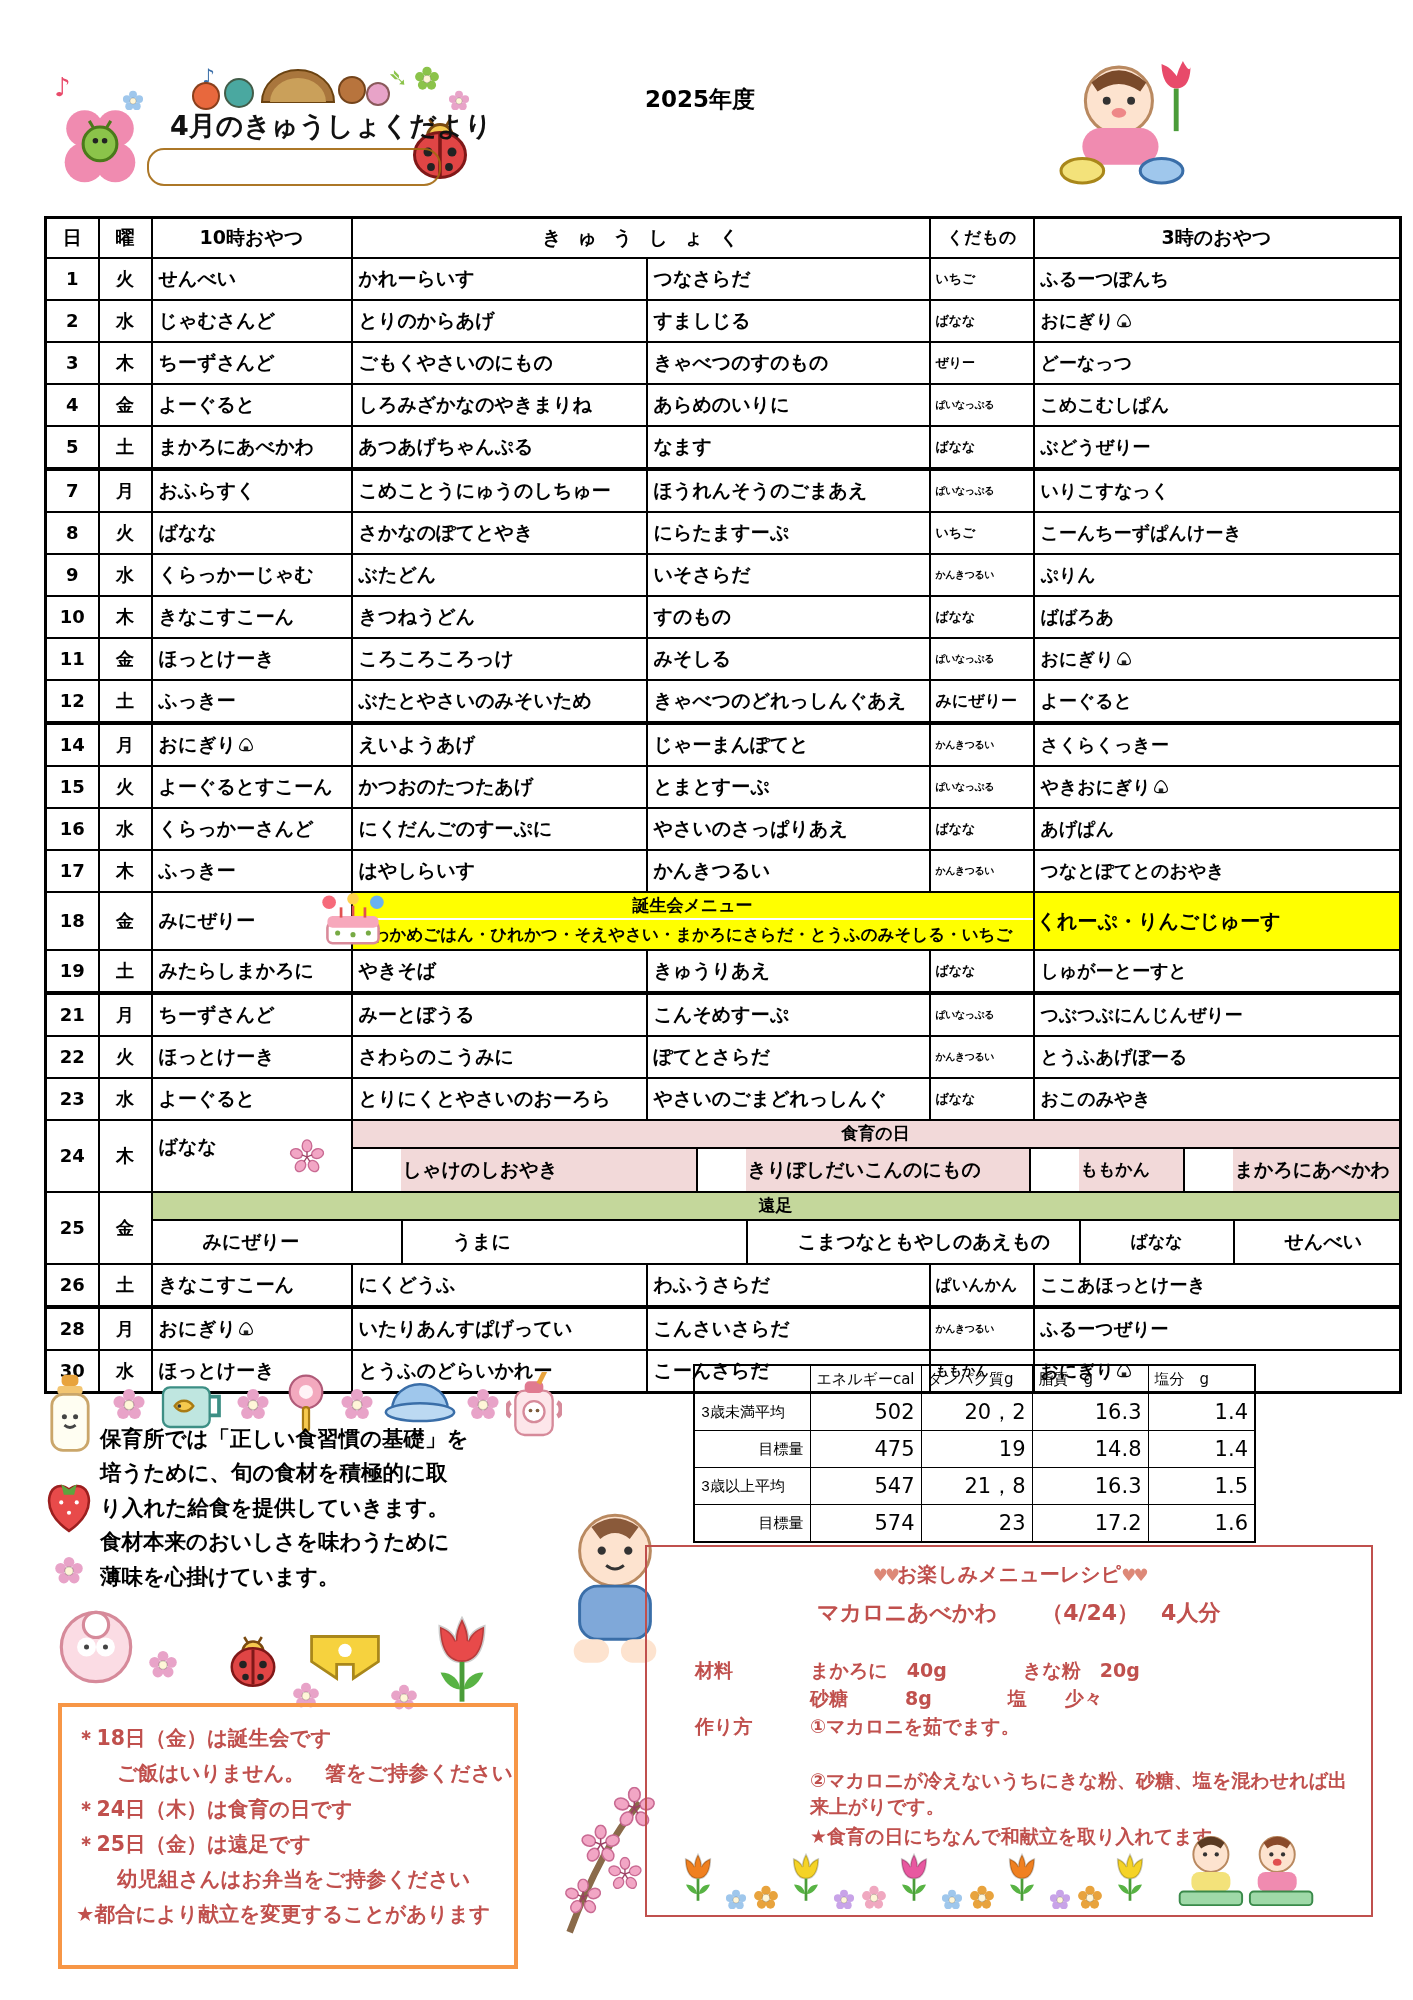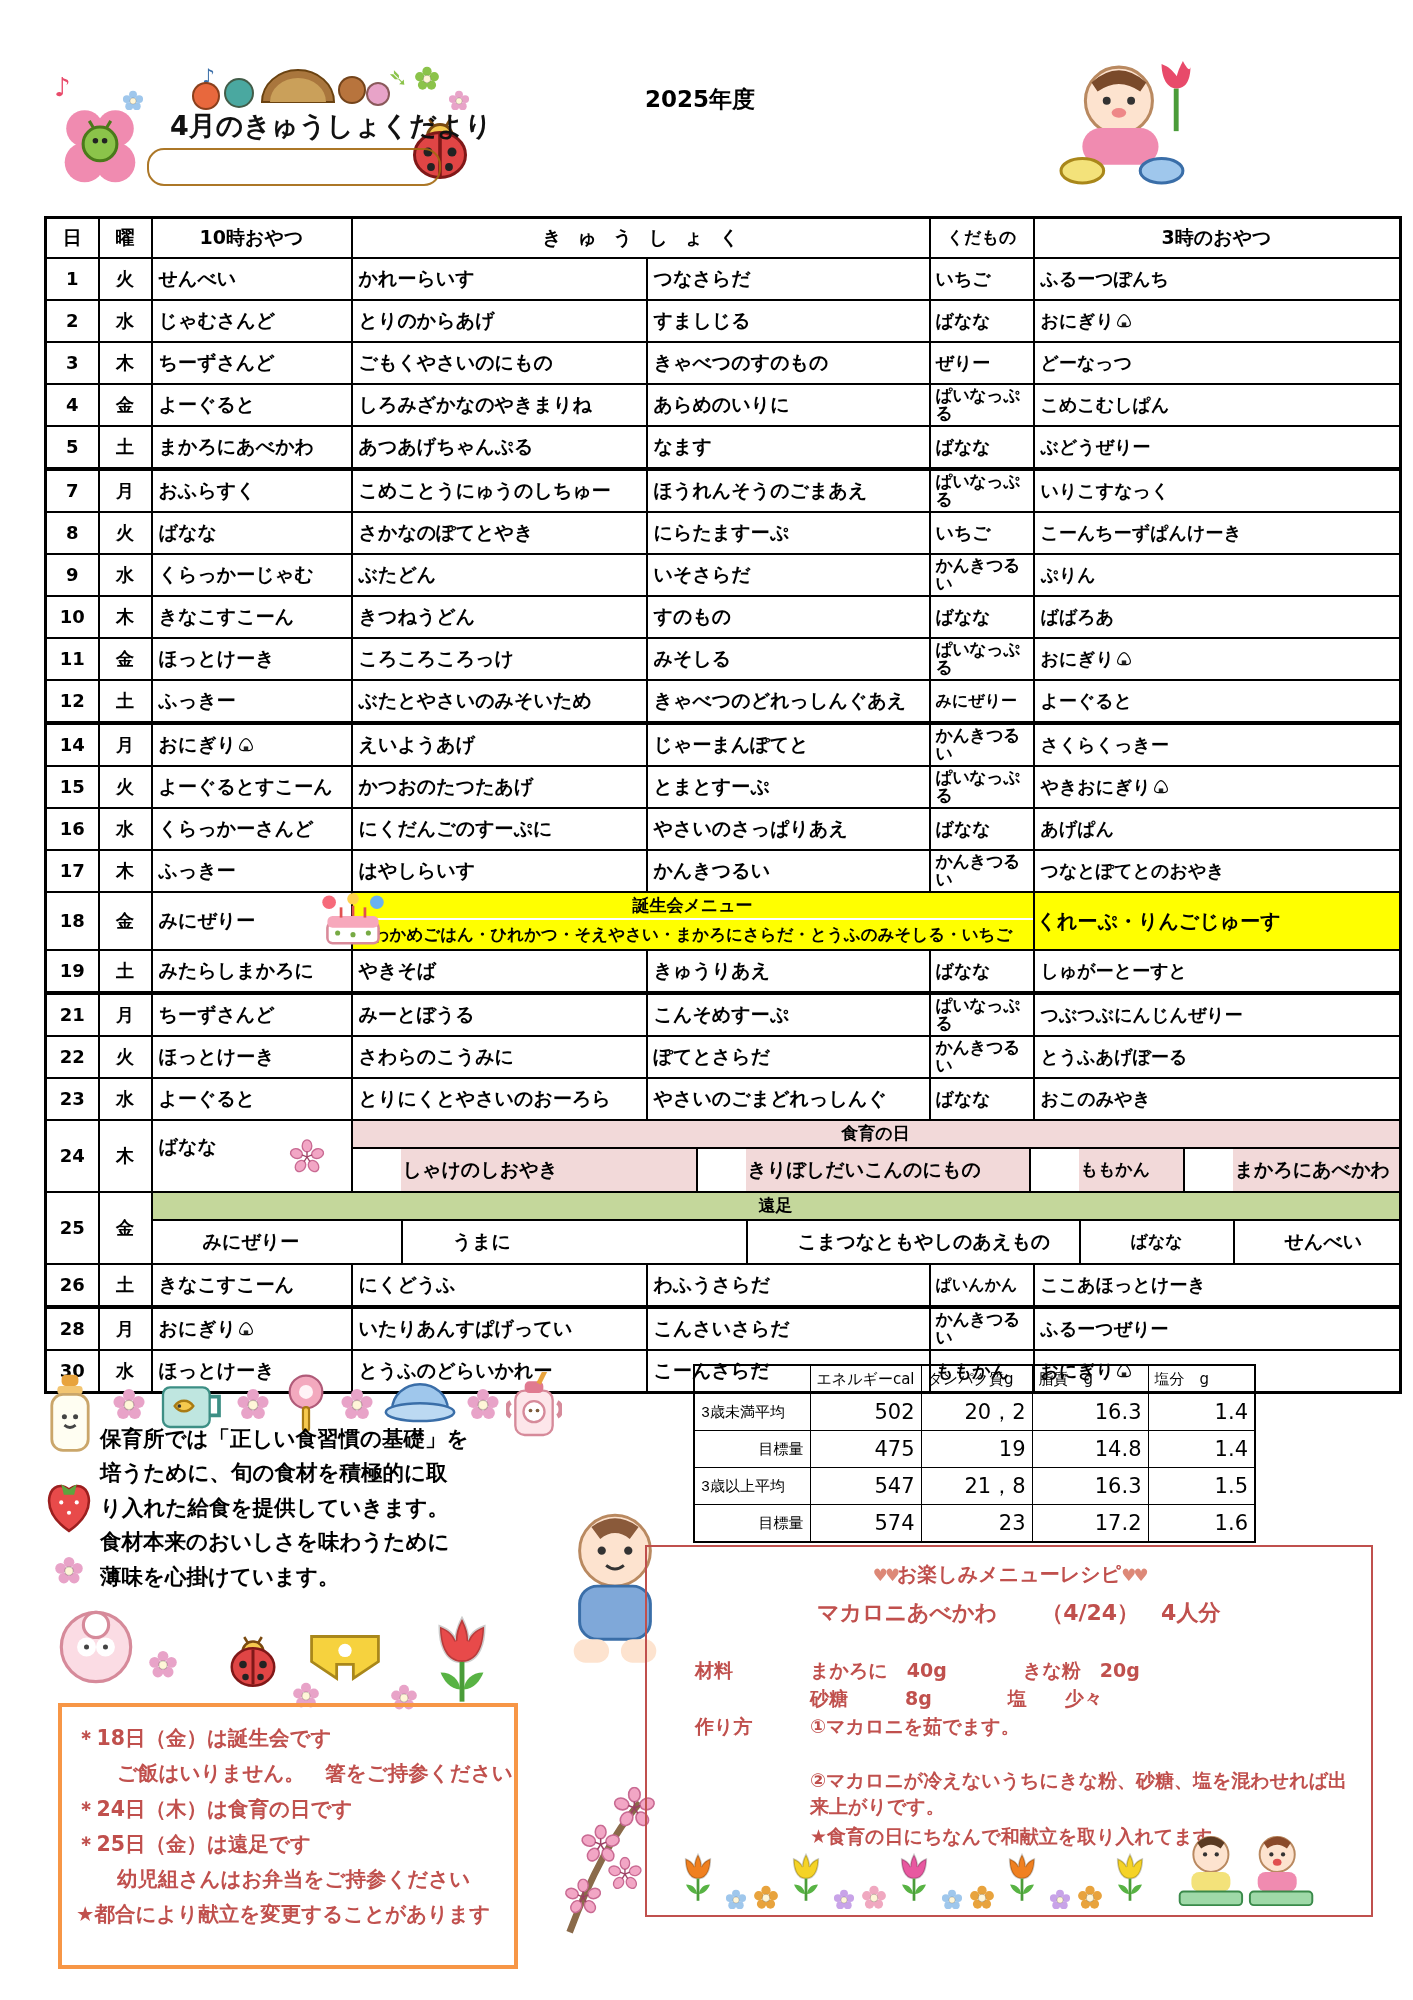--- a/index.html
+++ b/index.html
@@ -30,23 +30,23 @@
   
   table{border-collapse:collapse;table-layout:fixed;}
   .menu-table{position:absolute;left:44px;top:216px;border:3px solid #000;}
   .menu-table th,.menu-table td{
     border:2px solid #000;font-weight:bold;color:#000;overflow:visible;
     padding:0 0 0 6px;font-size:19px;line-height:1.05;height:40px;
   }
   .menu-table thead th{height:38px;text-align:center;padding:0;font-size:19px;}
   th.h-kyushoku{letter-spacing:16px;text-indent:16px;}
   td.c-day,td.c-dow{text-align:center;padding:0;font-size:18px;}
-  td.c-fr{font-size:18px;padding-left:5px;}
+  td.c-fr{font-size:13px;padding-left:5px;}
   td.c-fr.f5{font-size:16px;}
-  td.c-fr.f6{font-size:17px;letter-spacing:-0.5px;}
+  td.c-fr.f6{font-size:10px;letter-spacing:-0.5px;}
   td.c-s3{font-size:18px;}
   tr.wk td{border-bottom:4px solid #000;}
   thead tr th{border-bottom:3px solid #000;}
   
   tr.r-bday td{height:56px;}
   td.c-bday{background:var(--yellow);padding:0;position:relative;}
   td.c-bday .band{height:25px;border-bottom:2px solid #fff;display:flex;align-items:center;justify-content:center;font-size:17px;}
   td.c-bday .bmenu{height:29px;display:flex;align-items:center;justify-content:center;font-size:16.5px;white-space:nowrap;}
   td.c-bday .cake{position:absolute;left:-36px;top:-1px;width:72px;height:58px;z-index:3;}
   td.c-bday3{background:var(--yellow);padding:0;position:relative;}

